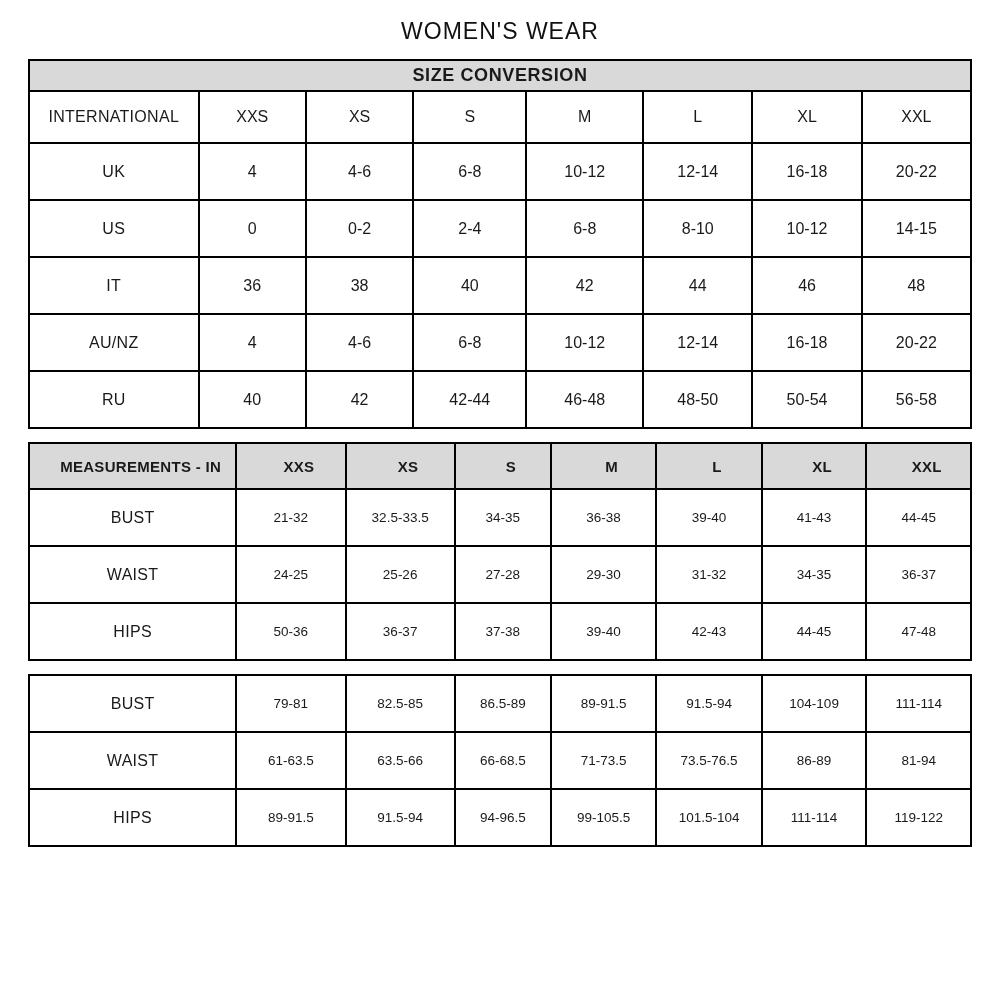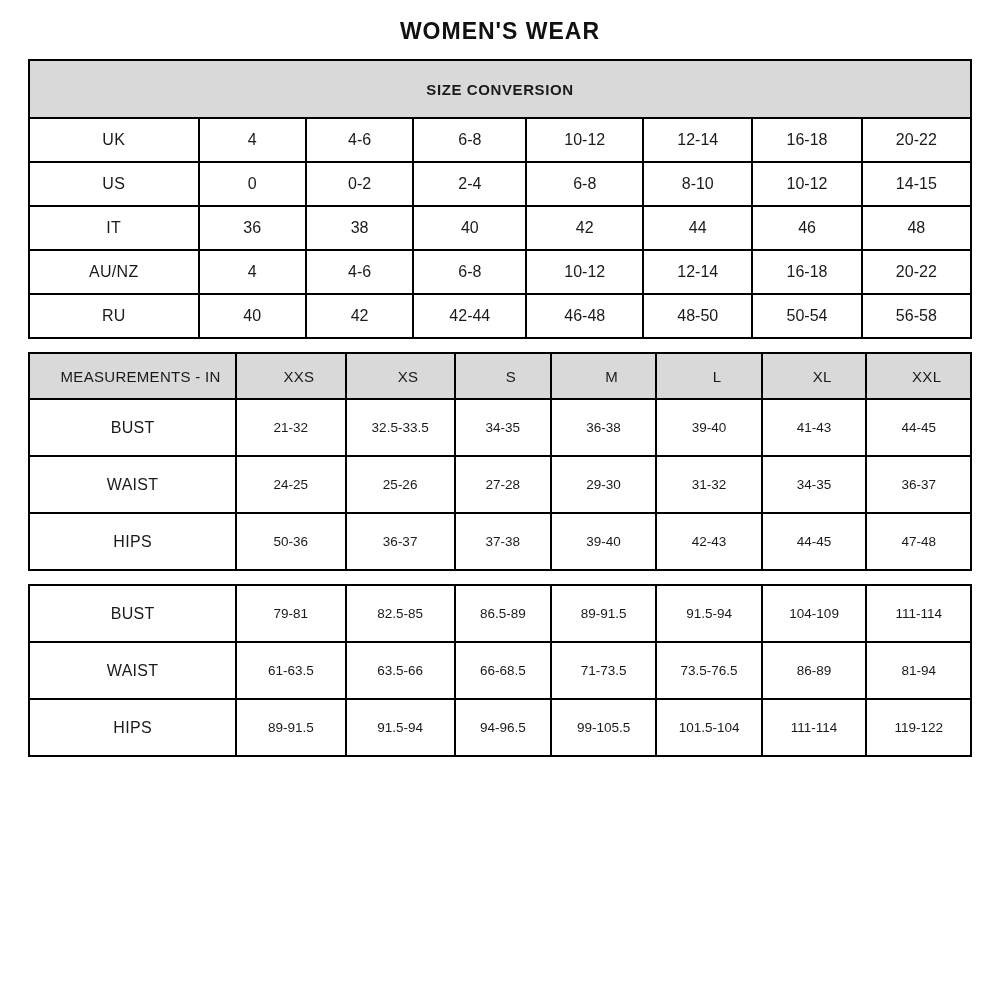--- a/index.html
+++ b/index.html
@@ -11,21 +11,21 @@
   .sheet {
     width: 1000px;
     height: 1000px;
     margin: 0 auto;
     padding: 10px 28px 14px 28px;
     background: #ffffff;
   }
   .page-title {
     text-align: center;
     font-size: 23px;
-    font-weight: bold;
+    font-weight: normal;
     letter-spacing: 1px;
     padding: 8px 0 14px 0;
     color: #111111;
   }
   table {
     width: 100%;
     border-collapse: collapse;
     table-layout: fixed;
     margin-bottom: 13px;
   }
@@ -33,37 +33,37 @@
     border: 2px solid #000000;
     text-align: center;
     vertical-align: middle;
     background: #ffffff;
     overflow: hidden;
   }
   
   .t-conv .title-row td {
     background: #d9d9d9;
     font-weight: bold;
-    font-size: 15px;
+    font-size: 18px;
     letter-spacing: 0.6px;
-    height: 58px;
+    height: 31px;
   }
   .t-conv .head-row td {
     font-size: 16px;
     font-weight: normal;
     height: 52px;
   }
   .t-conv .data-row td {
     font-size: 16px;
-    height: 44px;
+    height: 57px;
   }
   
   .t-meas .head-row td {
     background: #d9d9d9;
-    font-weight: normal;
+    font-weight: bold;
     font-size: 15px;
     letter-spacing: 0.3px;
     height: 46px;
     padding-left: 16px;
   }
   .t-meas .data-row td {
     font-size: 13.5px;
     height: 57px;
     border-radius: 26px;
   }
@@ -87,20 +87,30 @@
         <col style="width:11.4%">
         <col style="width:12%">
       <col style="width:12.4%">
         <col style="width:11.6%">
         <col style="width:11.6%">
         <col style="width:11.6%">
     </colgroup>
     <tbody>
         <tr class="title-row">
           <td colspan="8">SIZE CONVERSION</td>
+        </tr>
+        <tr class="head-row">
+          <td class="row-label">INTERNATIONAL</td>
+          <td>XXS</td>
+          <td>XS</td>
+          <td>S</td>
+          <td>M</td>
+          <td>L</td>
+          <td>XL</td>
+          <td>XXL</td>
         </tr>
         <tr class="data-row">
           <td class="row-label">UK</td>
           <td>4</td>
           <td>4-6</td>
           <td>6-8</td>
           <td>10-12</td>
           <td>12-14</td>
           <td>16-18</td>
           <td>20-22</td>

